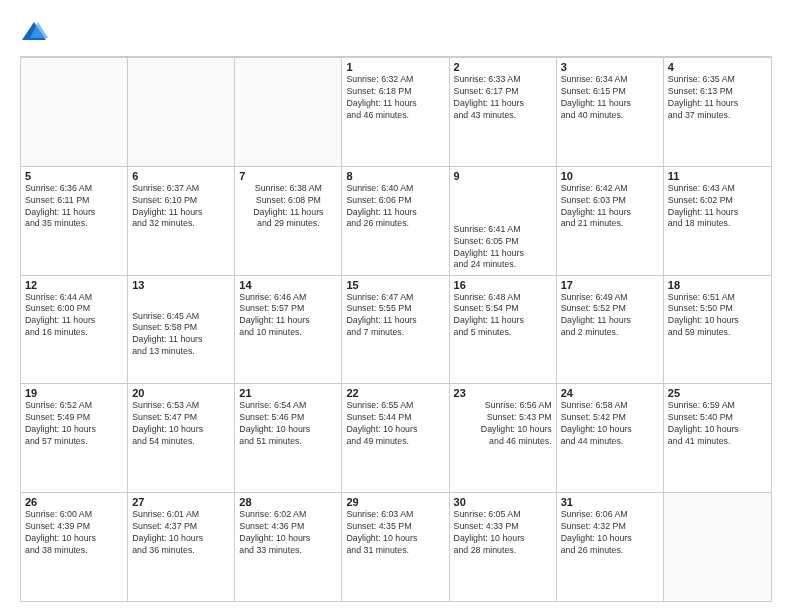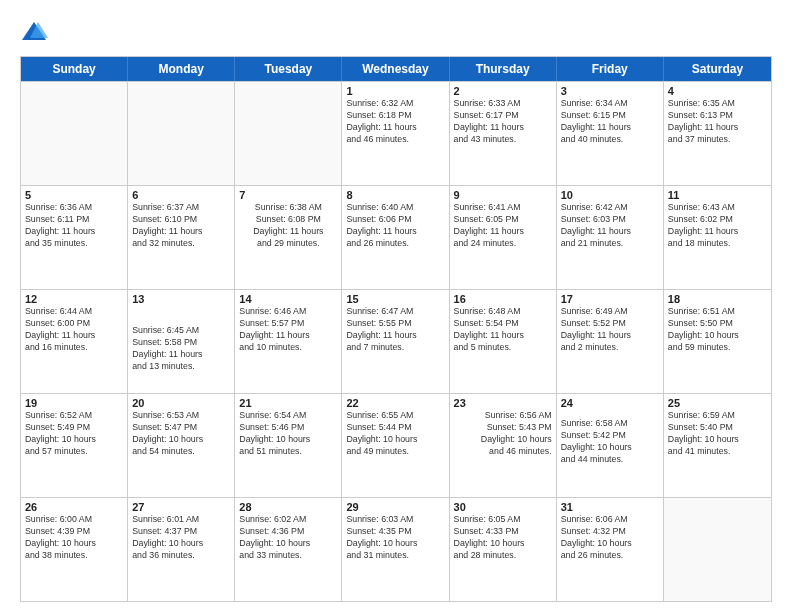--- a/index.html
+++ b/index.html
@@ -121,29 +121,20 @@
         <span class="logo-blue"></span>
       </div>
     </div>
     <div class="title-area">
       <div class="month-title"></div>
       <div class="location"></div>
     </div>
   </div>
 
   <div class="calendar">
-    <div class="cal-header" id="cal-header">
-        <div class="cal-header-cell">Sunday</div>
-        <div class="cal-header-cell">Monday</div>
-        <div class="cal-header-cell">Tuesday</div>
-        <div class="cal-header-cell">Wednesday</div>
-        <div class="cal-header-cell">Thursday</div>
-        <div class="cal-header-cell">Friday</div>
-        <div class="cal-header-cell">Saturday</div>
-      </div>
     <div class="cal-body" id="cal-body">
         <div class="cal-row">
           <div class="cal-cell empty"></div>
           <div class="cal-cell empty"></div>
           <div class="cal-cell empty"></div>
           <div class="cal-cell">
             <div class="day-num">1</div>
             <div class="day-info" style="white-space: pre-line;">Sunrise: 6:32 AM
 Sunset: 6:18 PM
 Daylight: 11 hours
@@ -195,21 +186,21 @@
           </div>
           <div class="cal-cell">
             <div class="day-num">8</div>
             <div class="day-info" style="white-space: pre-line;">Sunrise: 6:40 AM
 Sunset: 6:06 PM
 Daylight: 11 hours
 and 26 minutes.</div>
           </div>
           <div class="cal-cell">
             <div class="day-num">9</div>
-            <div class="day-info" style="white-space: pre-line;">Sunrise: 6:41 AM
+            <div class="day-info" style="white-space: pre-line; margin-top: 41px;">Sunrise: 6:41 AM
 Sunset: 6:05 PM
 Daylight: 11 hours
 and 24 minutes.</div>
           </div>
           <div class="cal-cell">
             <div class="day-num">10</div>
             <div class="day-info" style="white-space: pre-line;">Sunrise: 6:42 AM
 Sunset: 6:03 PM
 Daylight: 11 hours
 and 21 minutes.</div>
@@ -304,21 +295,21 @@
           </div>
           <div class="cal-cell">
             <div class="day-num">23</div>
             <div class="day-info" style="white-space: pre-line; text-align: right;">Sunrise: 6:56 AM
 Sunset: 5:43 PM
 Daylight: 10 hours
 and 46 minutes.</div>
           </div>
           <div class="cal-cell">
             <div class="day-num">24</div>
-            <div class="day-info" style="white-space: pre-line; margin-top: 8px;">Sunrise: 6:58 AM
+            <div class="day-info" style="white-space: pre-line;">Sunrise: 6:58 AM
 Sunset: 5:42 PM
 Daylight: 10 hours
 and 44 minutes.</div>
           </div>
           <div class="cal-cell">
             <div class="day-num">25</div>
             <div class="day-info" style="white-space: pre-line;">Sunrise: 6:59 AM
 Sunset: 5:40 PM
 Daylight: 10 hours
 and 41 minutes.</div>

